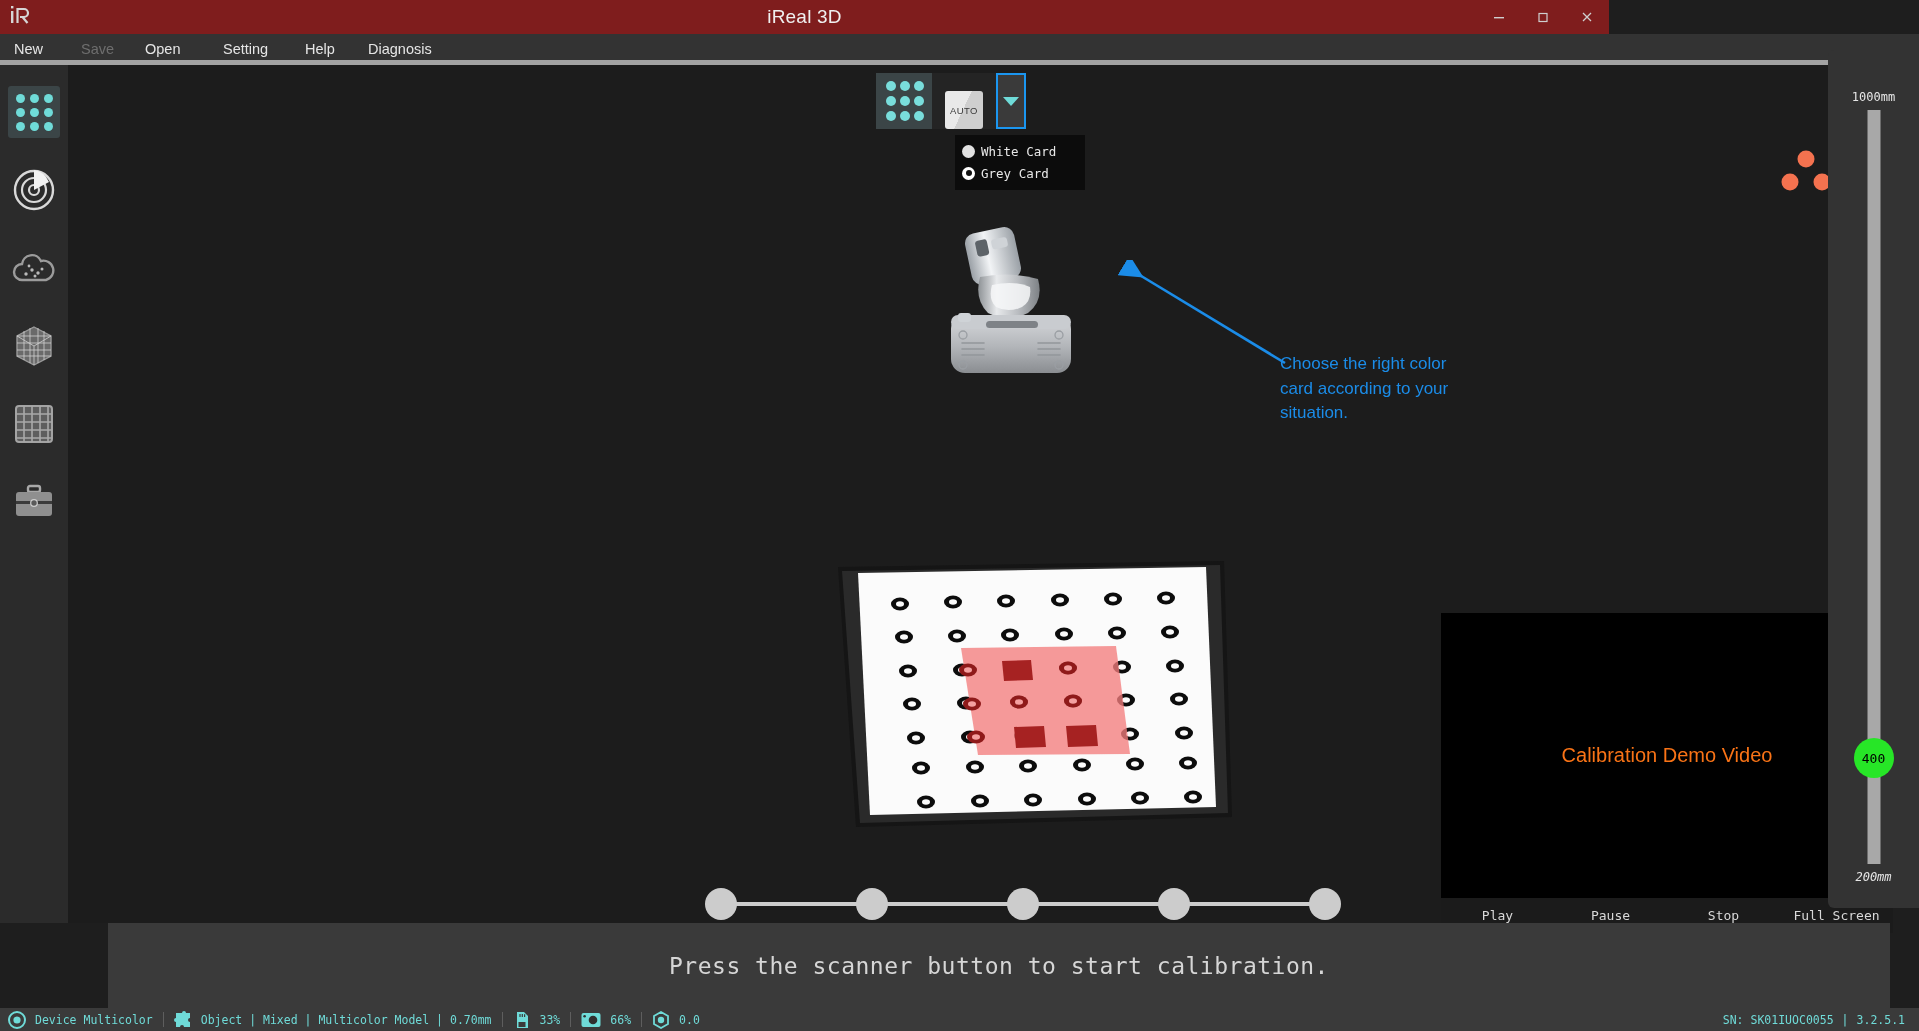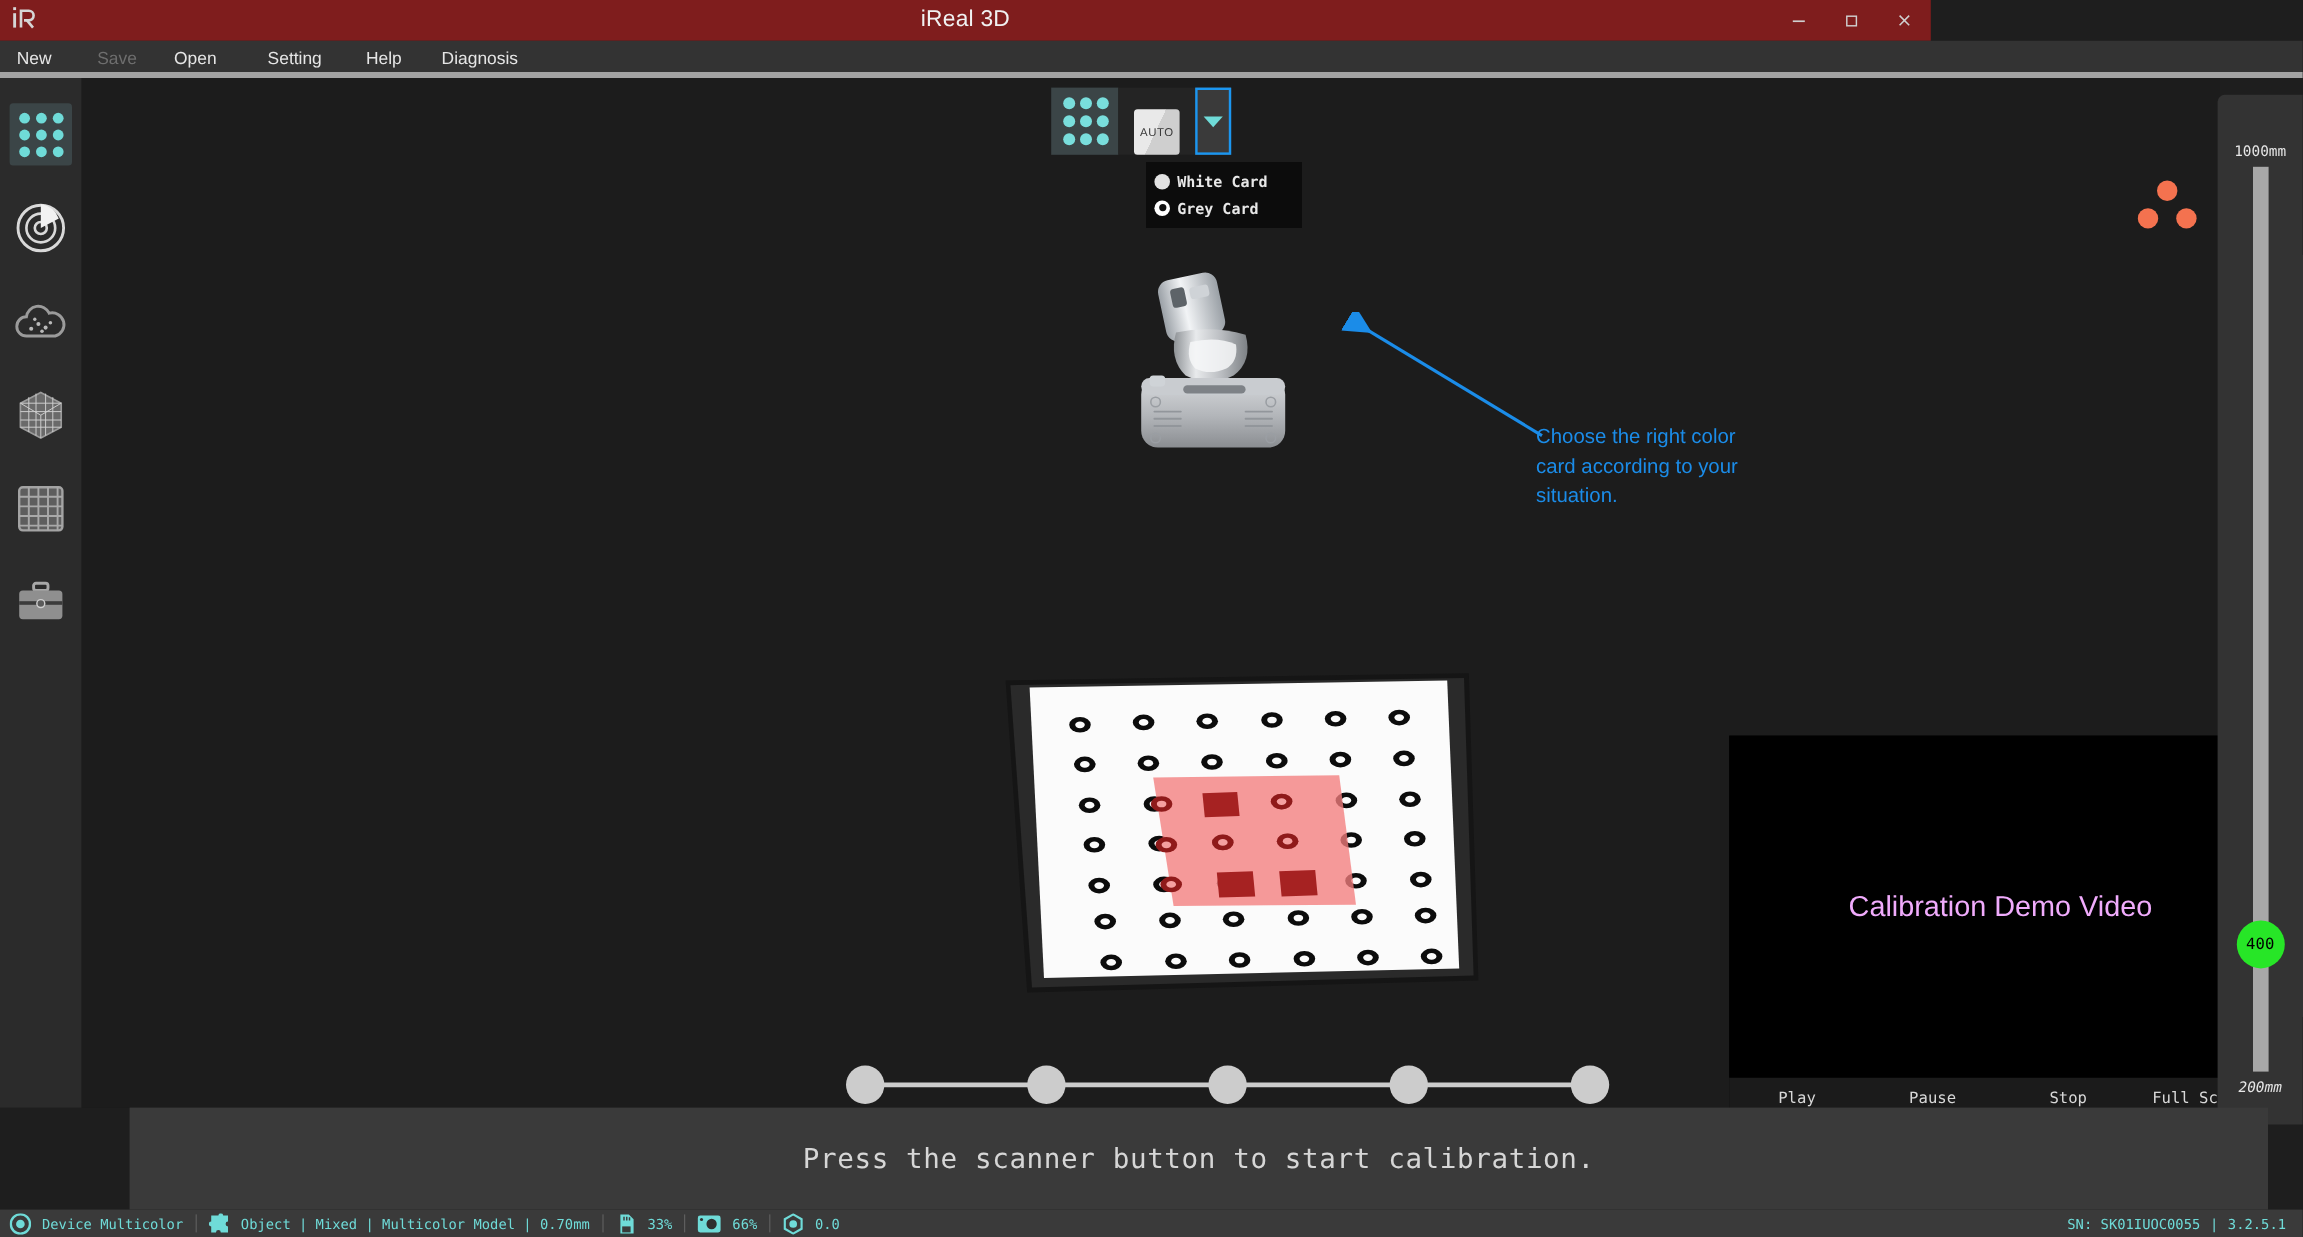--- a/index.html
+++ b/index.html
@@ -107,21 +107,20 @@
     width: 0; height: 0;
     border-left: 8px solid transparent; border-right: 8px solid transparent;
     border-top: 9px solid #6fdbd8;
   }
 
   
   .dropdown {
     position: absolute; left: 887px; top: 70px;
     width: 130px; background: #0c0c0c;
     padding: 5px 0 6px 0;
-    font-weight: bold;
   }
   .dd-row { display: flex; align-items: center; height: 22px; padding-left: 7px; }
   .radio-outer {
     width: 13px; height: 13px; border-radius: 50%;
     background: #e2e2e2; margin-right: 6px;
     display: flex; align-items: center; justify-content: center;
   }
   .radio-outer.sel { background: #ffffff; }
   .radio-outer.sel::after { content:''; width: 6px; height: 6px; border-radius: 50%; background: #111; }
   .dd-label { font-size: 12.5px; color: #e8e8e8; font-family: "DejaVu Sans Mono", monospace; }
@@ -153,36 +152,36 @@
     width: 452px; height: 320px;
     background: #0a0a0a;
   }
   .video-stage {
     position: relative; width: 452px; height: 285px;
     display: flex; align-items: center; justify-content: center;
     background: #000;
   }
   .video-title {
     font-family: "Liberation Sans", sans-serif;
-    font-size: 24px; color: #f0abfc;
+    font-size: 20px; color: #f97316;
   }
   .video-ctrls {
     height: 35px; background: #1b1b1b;
     display: flex; align-items: center;
   }
   .vc-btn {
     font-family: "DejaVu Sans Mono", monospace;
     font-size: 13px; color: #d8d8d8;
     text-align: center;
   }
 
   
   .depthbar {
-    position: absolute; top: 79px; right: 0;
-    width: 71px; height: 858px;
+    position: absolute; top: 50px; right: 0;
+    width: 91px; height: 858px;
     background: #333333;
     border-radius: 6px 0 0 6px;
   }
   .depth-top-label, .depth-bot-label {
     position: absolute; width: 100%; text-align: center;
     font-family: "DejaVu Sans Mono", monospace;
     font-size: 12px; color: #e6e6e6;
   }
   .depth-top-label { top: 40px; }
   .depth-bot-label { bottom: 24px; font-style: italic; }

